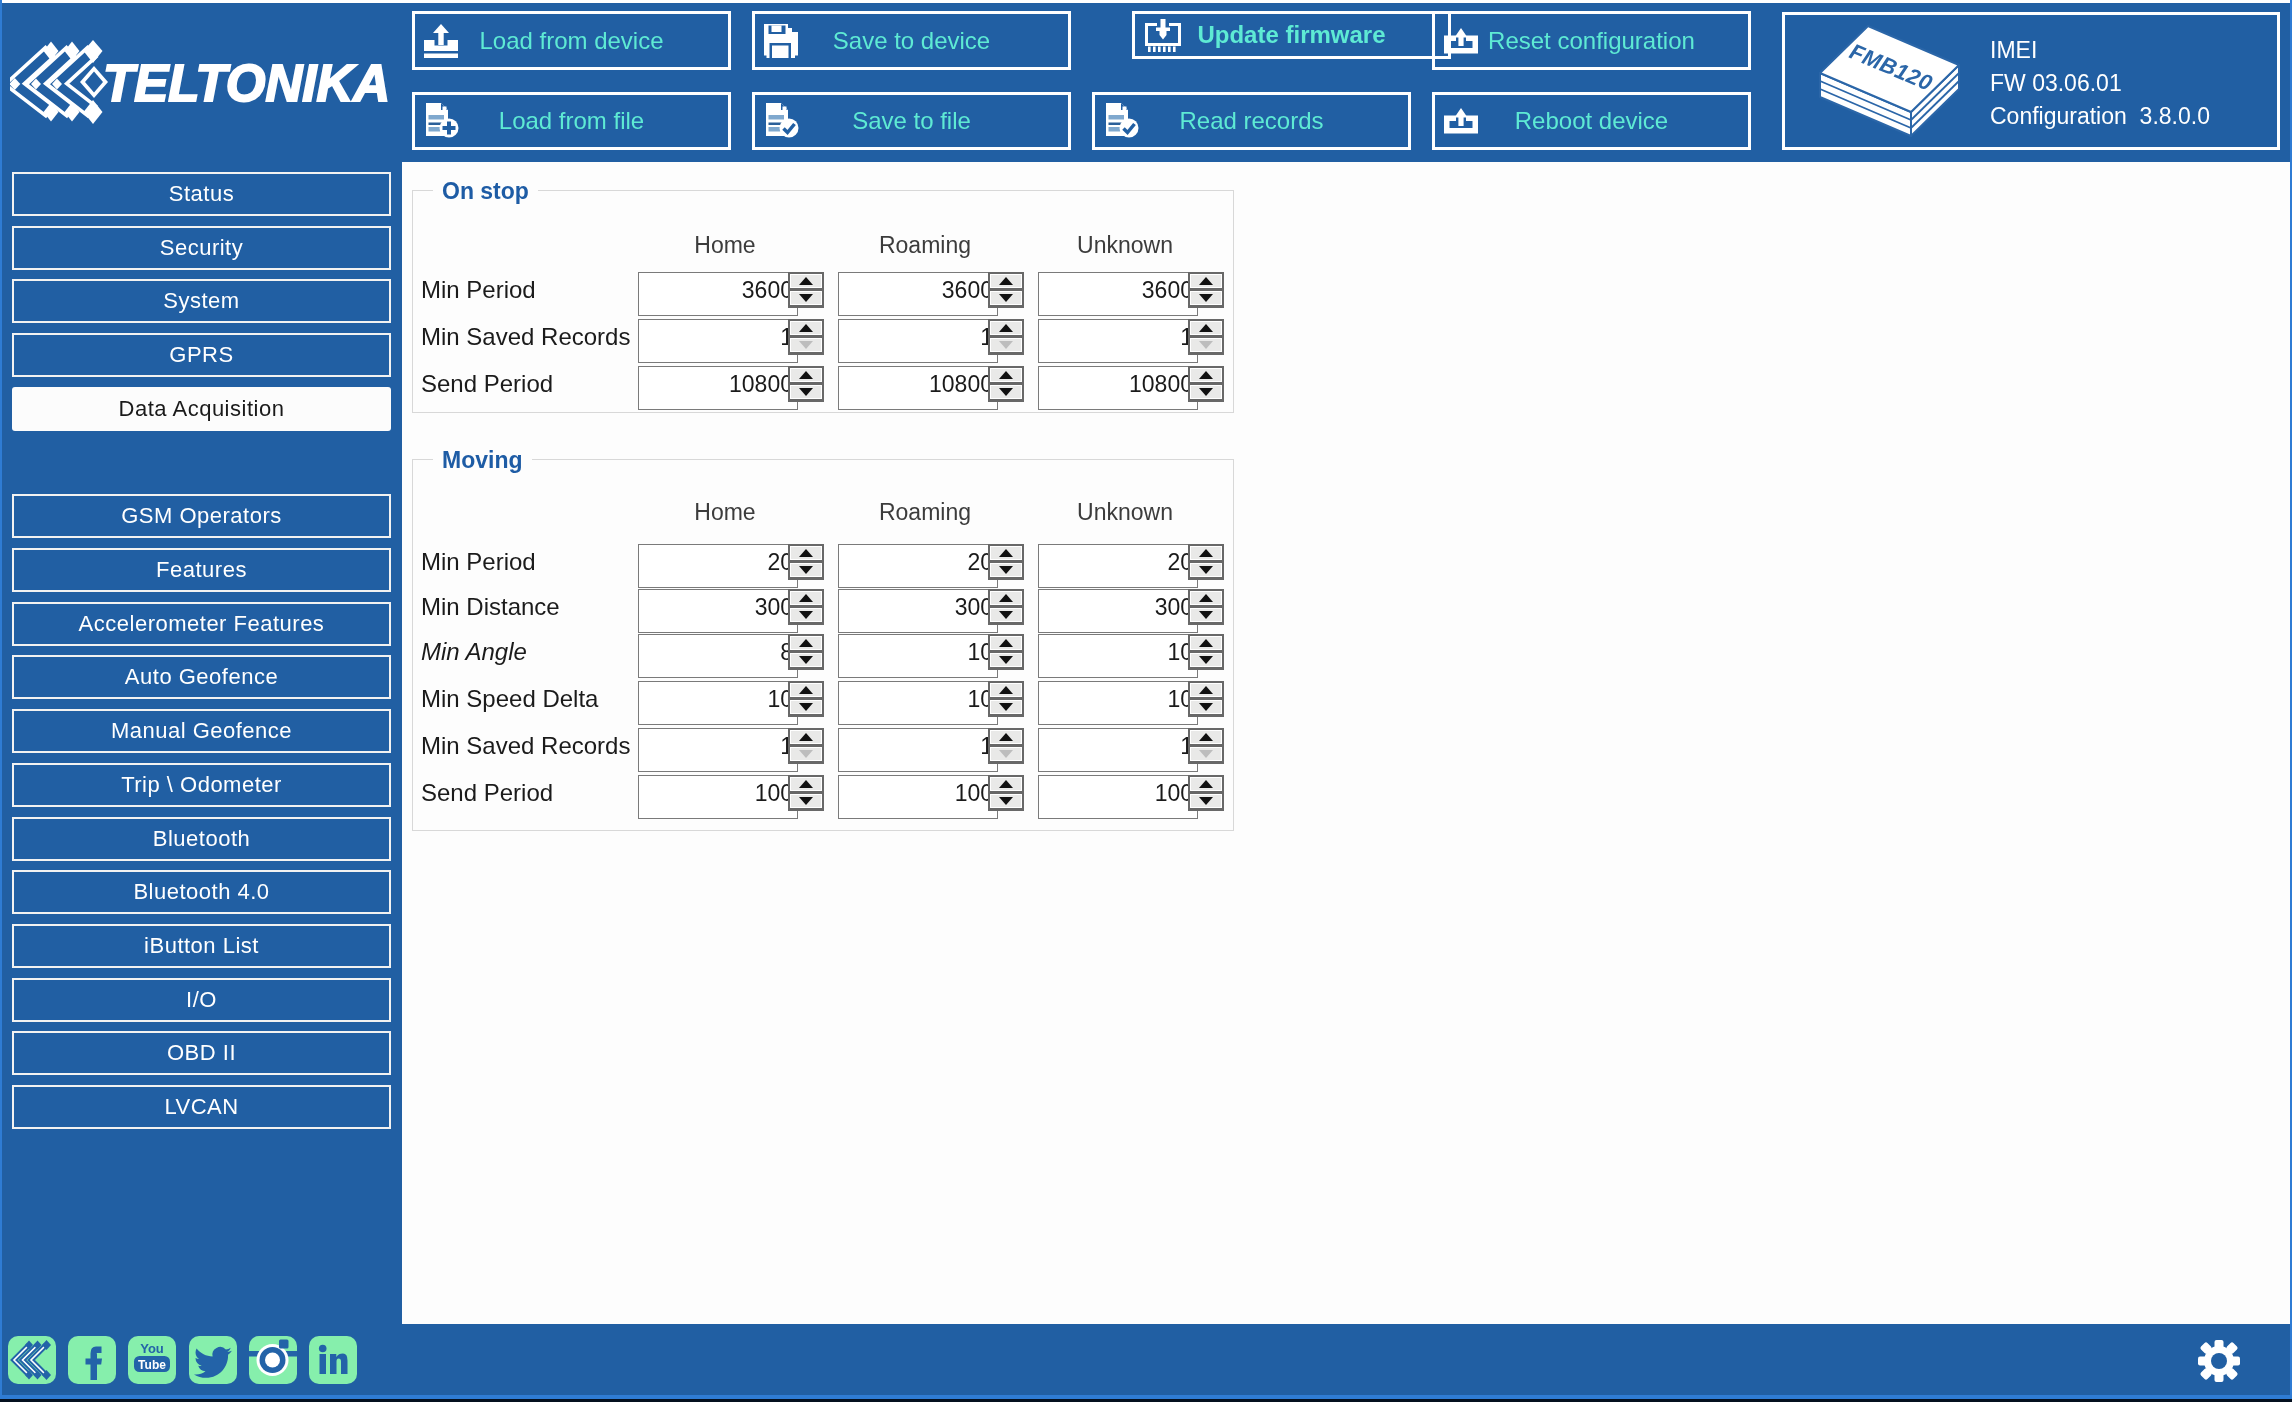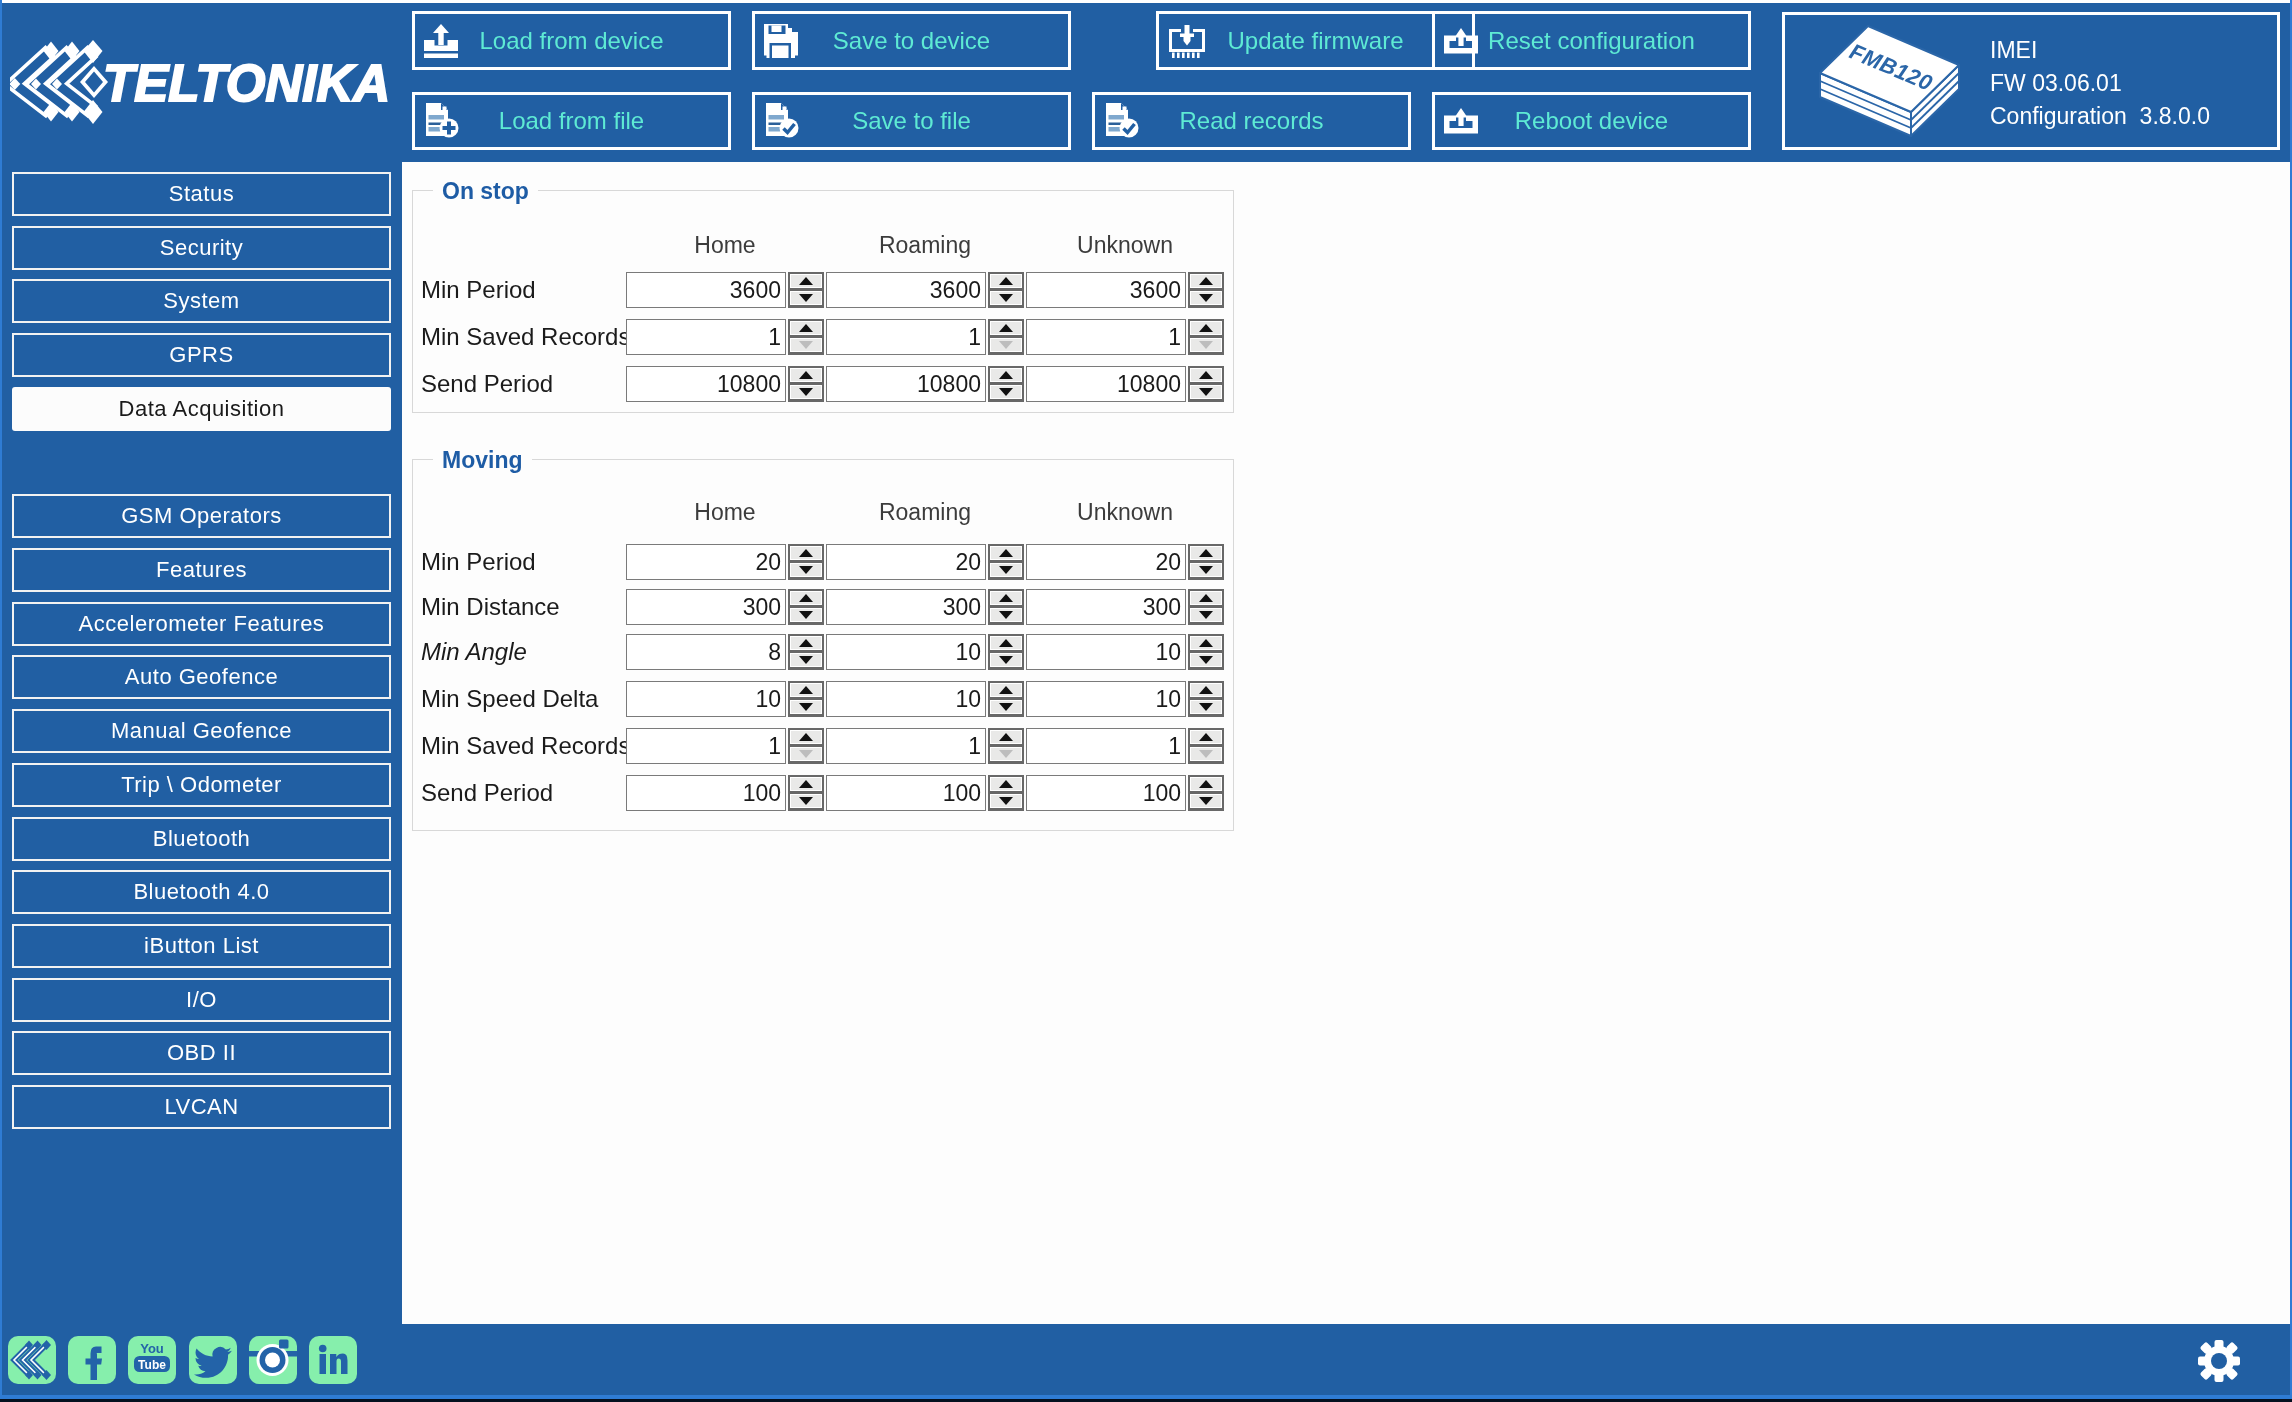--- a/index.html
+++ b/index.html
@@ -22,21 +22,21 @@
 #devtxt{position:absolute;left:205px;top:19px;color:#fff;font-size:23px;line-height:33px;}
 
 .sbtn{position:absolute;left:12px;width:379px;height:44px;border:2px solid #F2F2F2;color:#fff;font-size:22px;letter-spacing:0.5px;text-align:center;}
 .sbtn span{position:absolute;left:0;right:0;top:50%;transform:translateY(-50%);}
 .sbtn.sel{background:#FCFCFC;color:#1A1A1A;border:none;border-radius:3px;}
 
 .group{position:absolute;border:1px solid #D8D8D8;}
 .glabel{position:absolute;top:-13px;background:#FDFDFD;padding:0 9px;color:#1E5CA5;font-weight:bold;font-size:23px;}
 .hdr{position:absolute;width:198px;text-align:center;font-size:23px;color:#3C3C3C;}
 .rowlbl{position:absolute;font-size:24px;color:#1B1B1B;line-height:26px;}
-.tb{position:absolute;width:160px;height:36px;border:1px solid #7A7A7A;background:#fff;font-size:23px;color:#1A1A1A;text-align:right;padding-right:4px;line-height:34px;}
+.tb{position:absolute;width:160px;height:44px;border:1px solid #7A7A7A;background:#fff;font-size:23px;color:#1A1A1A;text-align:right;padding-right:4px;line-height:34px;margin-left:12px;}
 .ud{position:absolute;width:36px;height:36px;border:1px solid #686868;background:#686868;}
 .udh{position:absolute;left:1px;width:32px;height:14px;background:#E9E9E8;border:1px solid #fff;}
 .udh.up{top:1px;}
 .udh.dn{top:18px;}
 .tri{position:absolute;left:50%;top:50%;width:0;height:0;}
 .tri.u{transform:translate(-50%,-50%);border-left:7px solid transparent;border-right:7px solid transparent;border-bottom:8px solid #111;}
 .tri.d{transform:translate(-50%,-50%);border-left:7px solid transparent;border-right:7px solid transparent;border-top:8px solid #111;}
 .tri.d.dis{border-top-color:#BDBDBD;}
 
 .ficon{position:absolute;top:1336px;width:48px;height:48px;background:#86efac;border-radius:10px;}
@@ -92,21 +92,21 @@
         <rect x="4.5" y="1.5" width="17" height="8.5"></rect>
         <rect x="5.5" y="19" width="21.5" height="15"></rect>
         <rect x="0" y="31.5" width="2.5" height="2.5"></rect>
         <rect x="31" y="31.5" width="3" height="2.5"></rect>
       </g>
       <rect fill="#fff" x="7.5" y="1.5" width="10" height="6.5"></rect>
       <rect fill="#fff" x="8" y="21.5" width="16.5" height="12.5"></rect>
     </svg>
     <div class="lbl">Save to device</div>
   </div>
-  <div class="tbtn" style="left:1156px;top:11px;height:59px;">
+  <div class="tbtn" style="left:1132px;top:11px;height:48px;font-weight:bold;">
     <svg width="38" height="34" viewBox="0 0 38 34">
       <path fill="none" stroke="#fff" stroke-width="3" d="M13,6.5 L2.5,6.5 L2.5,26.5 L35.5,26.5 L35.5,6.5 L25,6.5"></path>
       <path fill="#fff" d="M16.5,1 L21.5,1 L21.5,9.5 L26,9.5 L26,13 L22.5,13 L22.5,17 L19,21.5 L15.5,17 L15.5,13 L12,13 L12,9.5 L16.5,9.5 Z"></path>
       <g fill="#fff">
         <rect x="4" y="28.5" width="2.6" height="5.5"></rect>
           <rect x="9" y="28.5" width="2.6" height="5.5"></rect>
         <rect x="14" y="28.5" width="2.6" height="5.5"></rect>
           <rect x="19" y="28.5" width="2.6" height="5.5"></rect>
         <rect x="24" y="28.5" width="2.6" height="5.5"></rect>
           <rect x="29" y="28.5" width="2.6" height="5.5"></rect>

